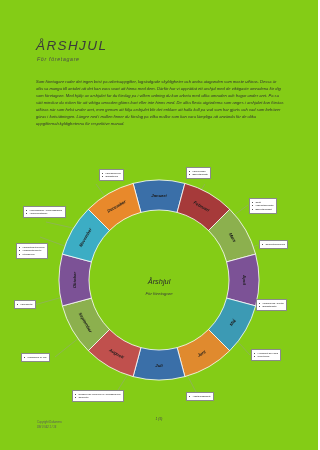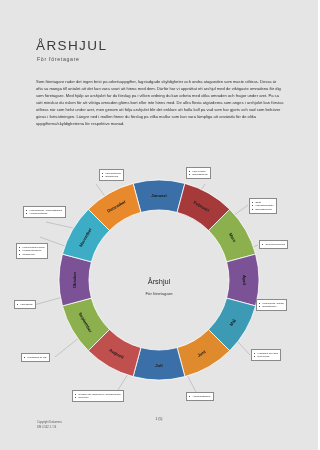--- a/index.html
+++ b/index.html
@@ -6,21 +6,22 @@
   body{
     width:318px;height:450px;
     background:#ffffff;
     font-family:"Liberation Sans", sans-serif;
     color:#231f20;
     overflow:hidden;
     position:relative;
   }
   .page{
     position:absolute;inset:0;
-    background:#e5e5e5;
+    background:#84cc16;
+    font-style:italic;
   }
   
   .doc-title{
     position:absolute;left:36px;top:38px;
     font-size:13.5px;letter-spacing:1.4px;
     font-weight:400;color:#3b3b3b;
   }
   .doc-subtitle{
     position:absolute;left:37px;top:56px;
     font-size:5.2px;letter-spacing:.7px;color:#4a4a4a;

